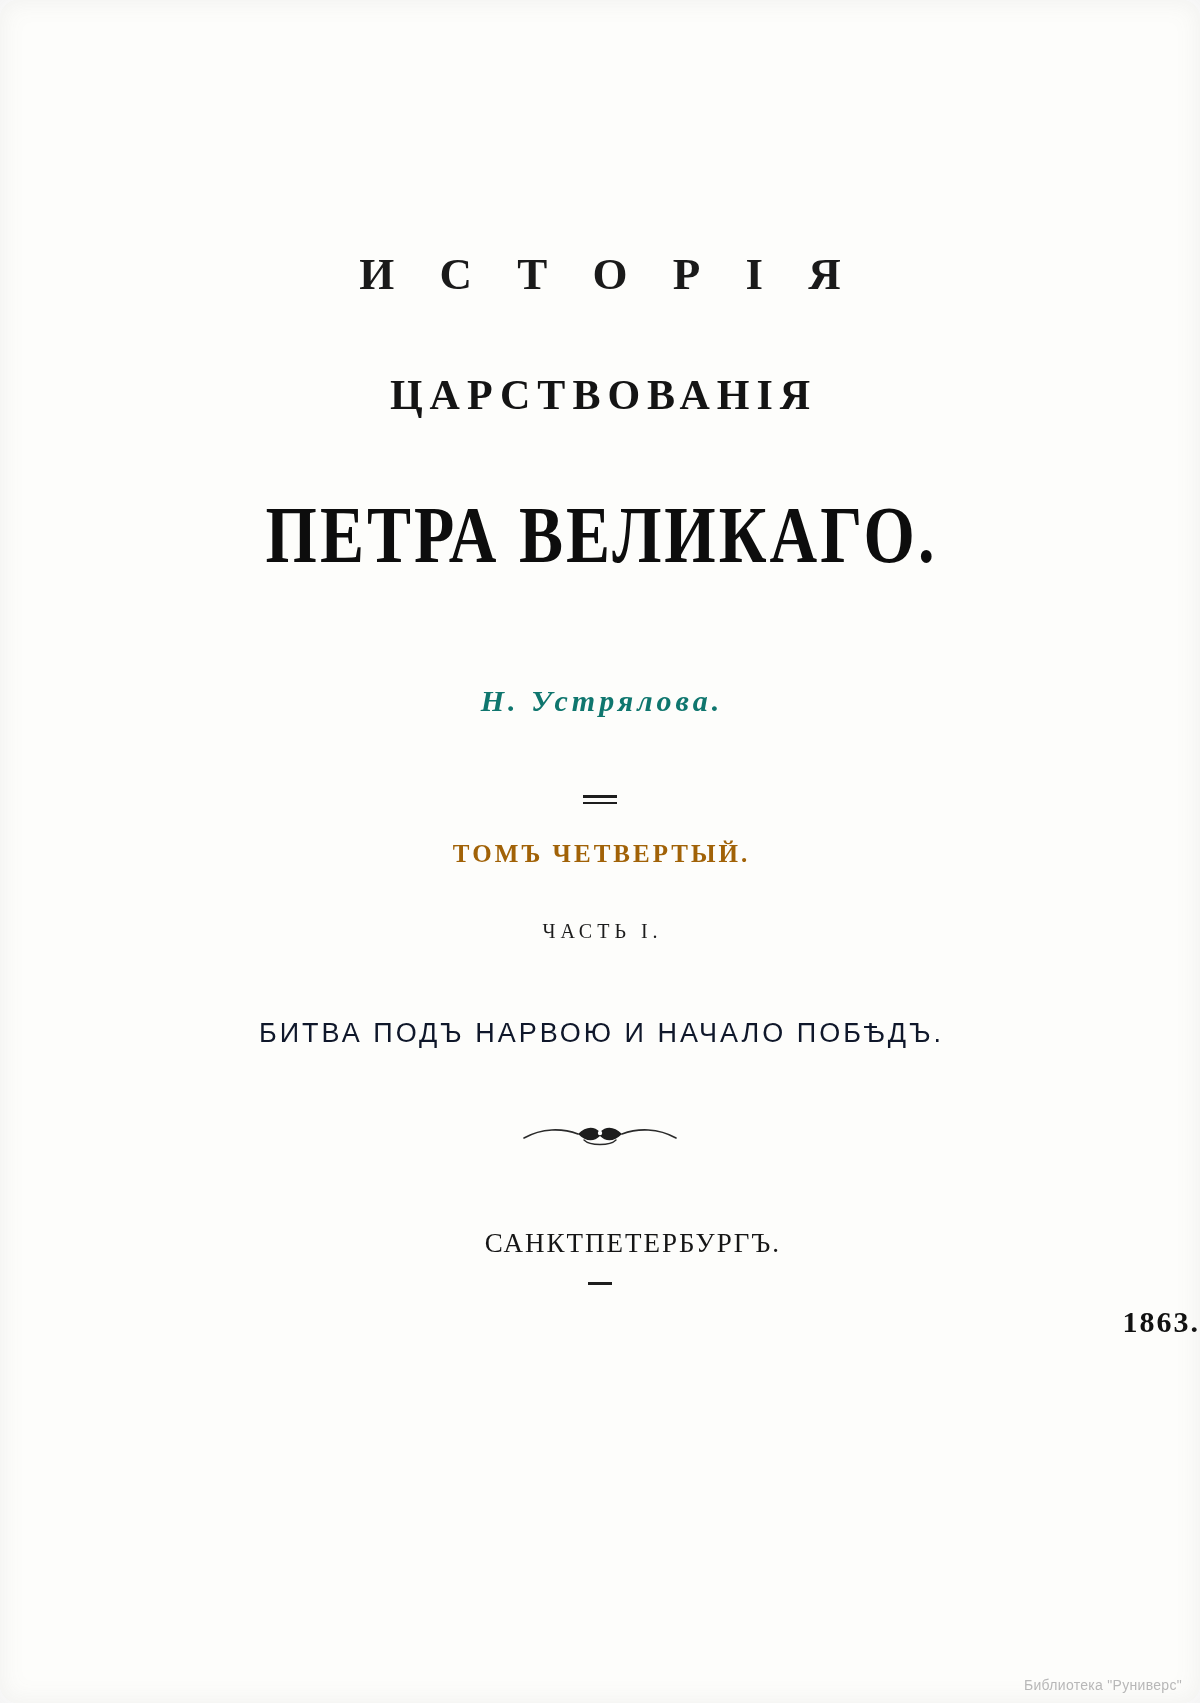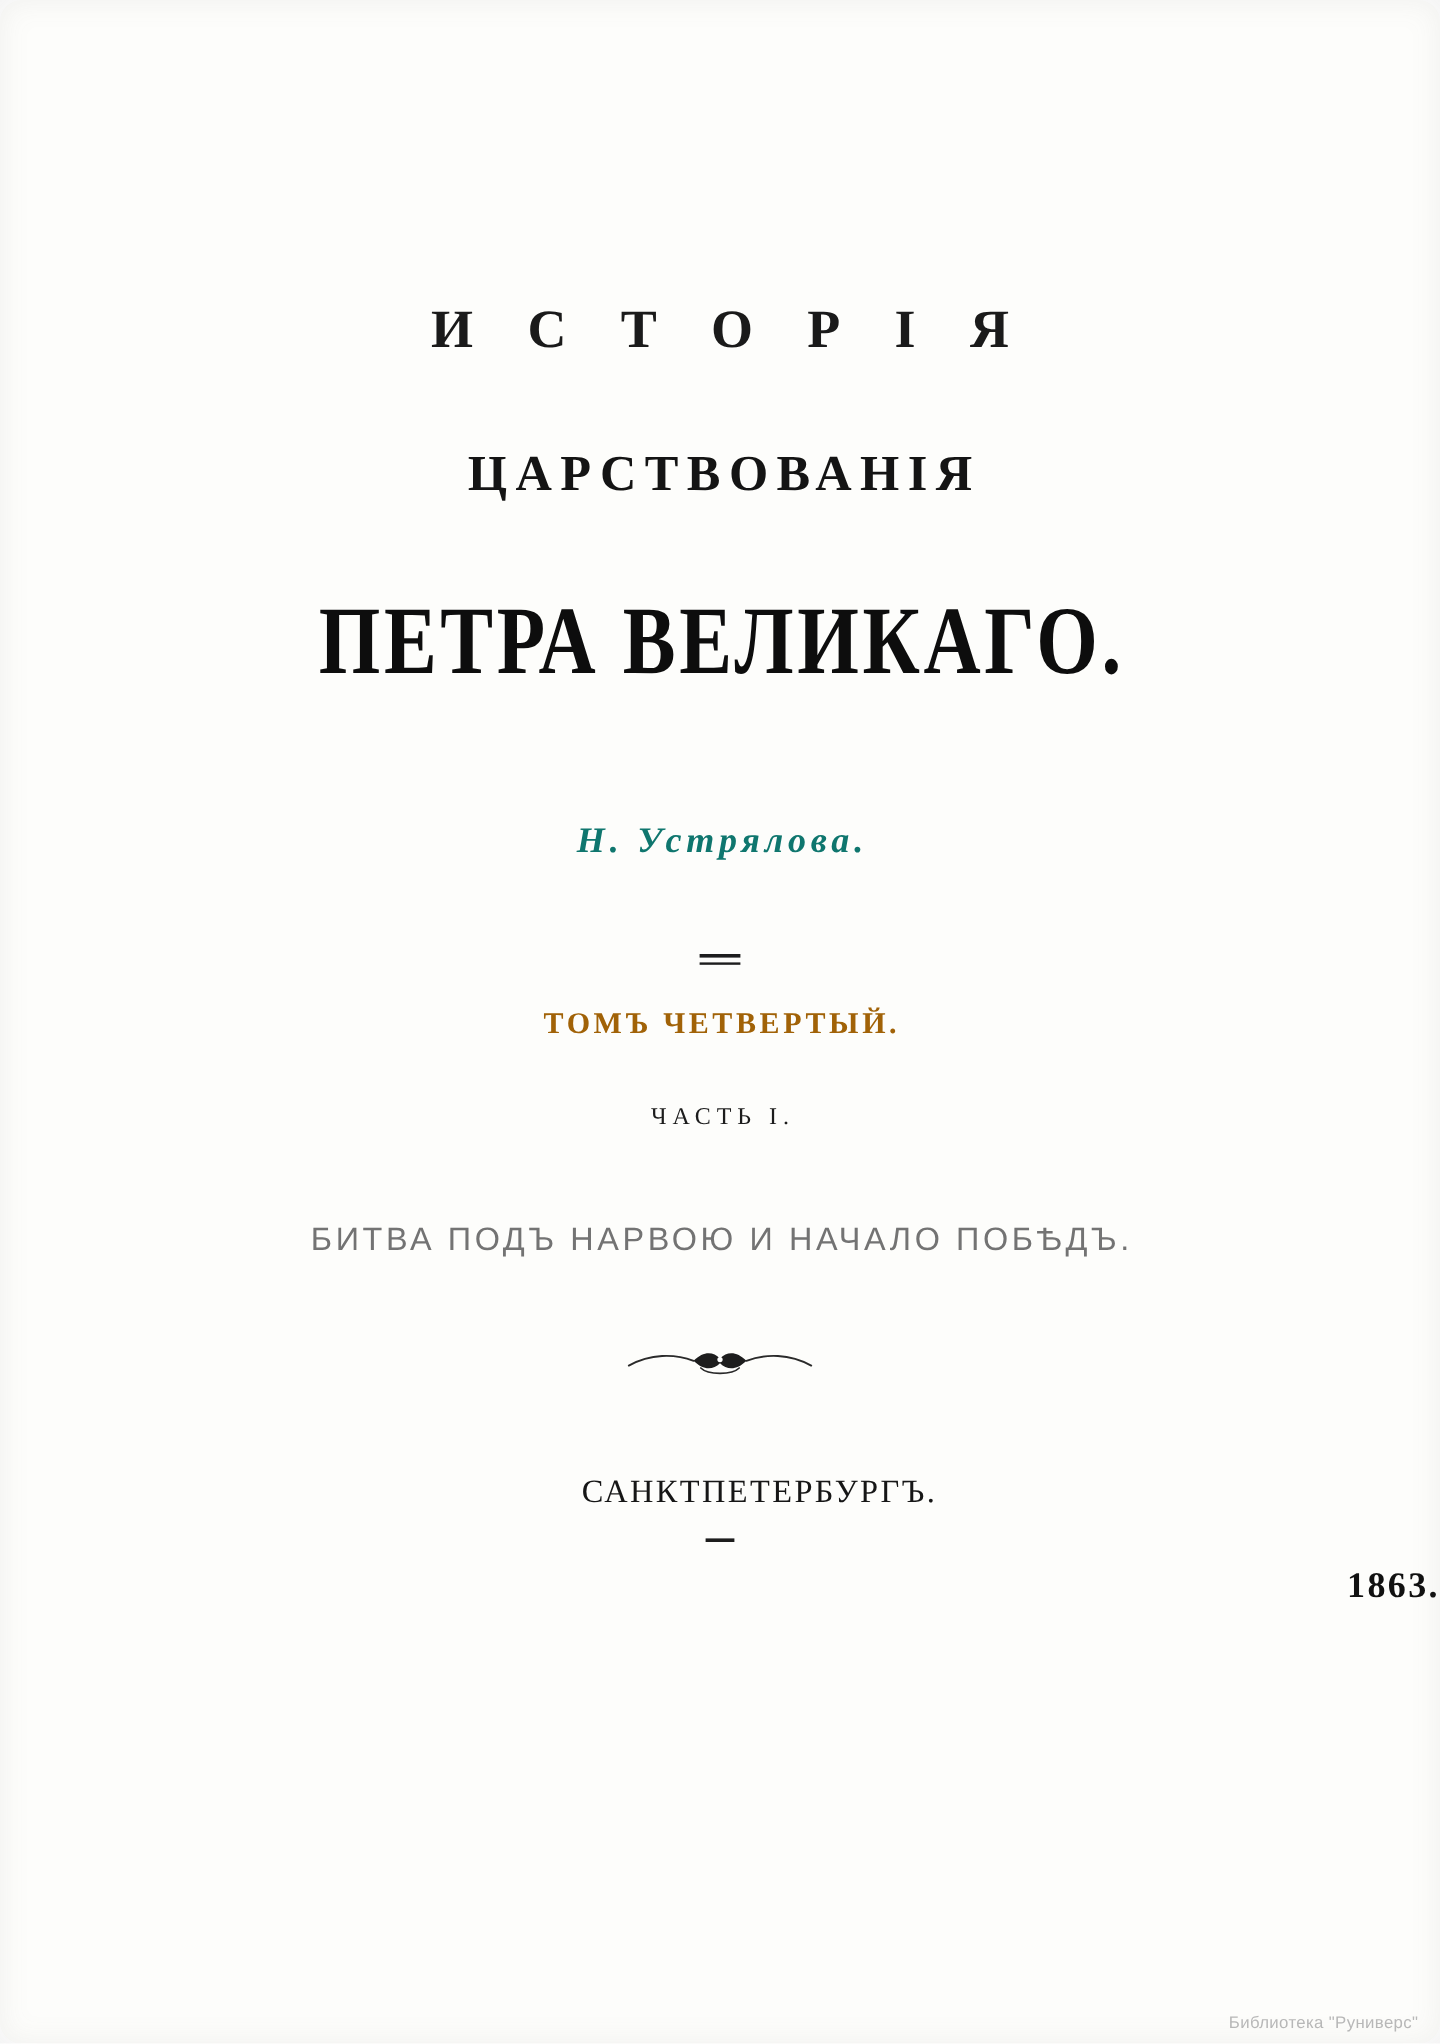--- a/index.html
+++ b/index.html
@@ -139,21 +139,21 @@
 
   .line-subtitle {
     position: absolute;
     top: 1018px;
     width: 100%;
     font-family: "Liberation Sans", sans-serif;
     font-weight: 400;
     font-size: 27px;
     letter-spacing: 3px;
     text-indent: 3px;
-    color: #737373;
+    color: #0f172a;
   }
 
   
   .flourish {
     position: absolute;
     top: 1118px;
     left: 50%;
     transform: translateX(-50%);
     width: 160px;
     height: 34px;

